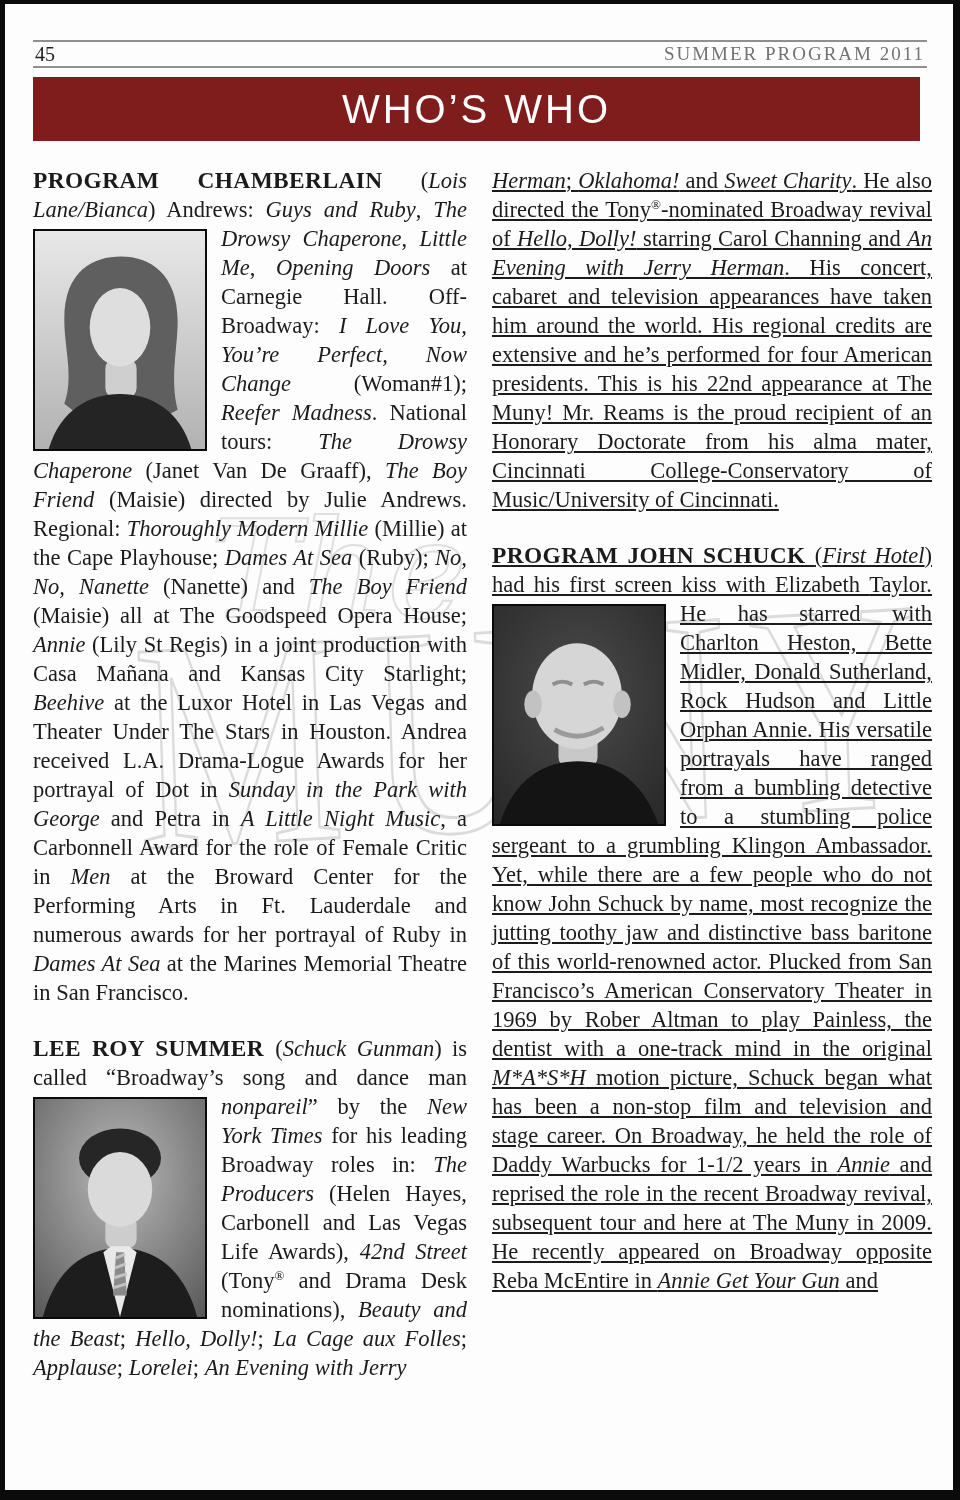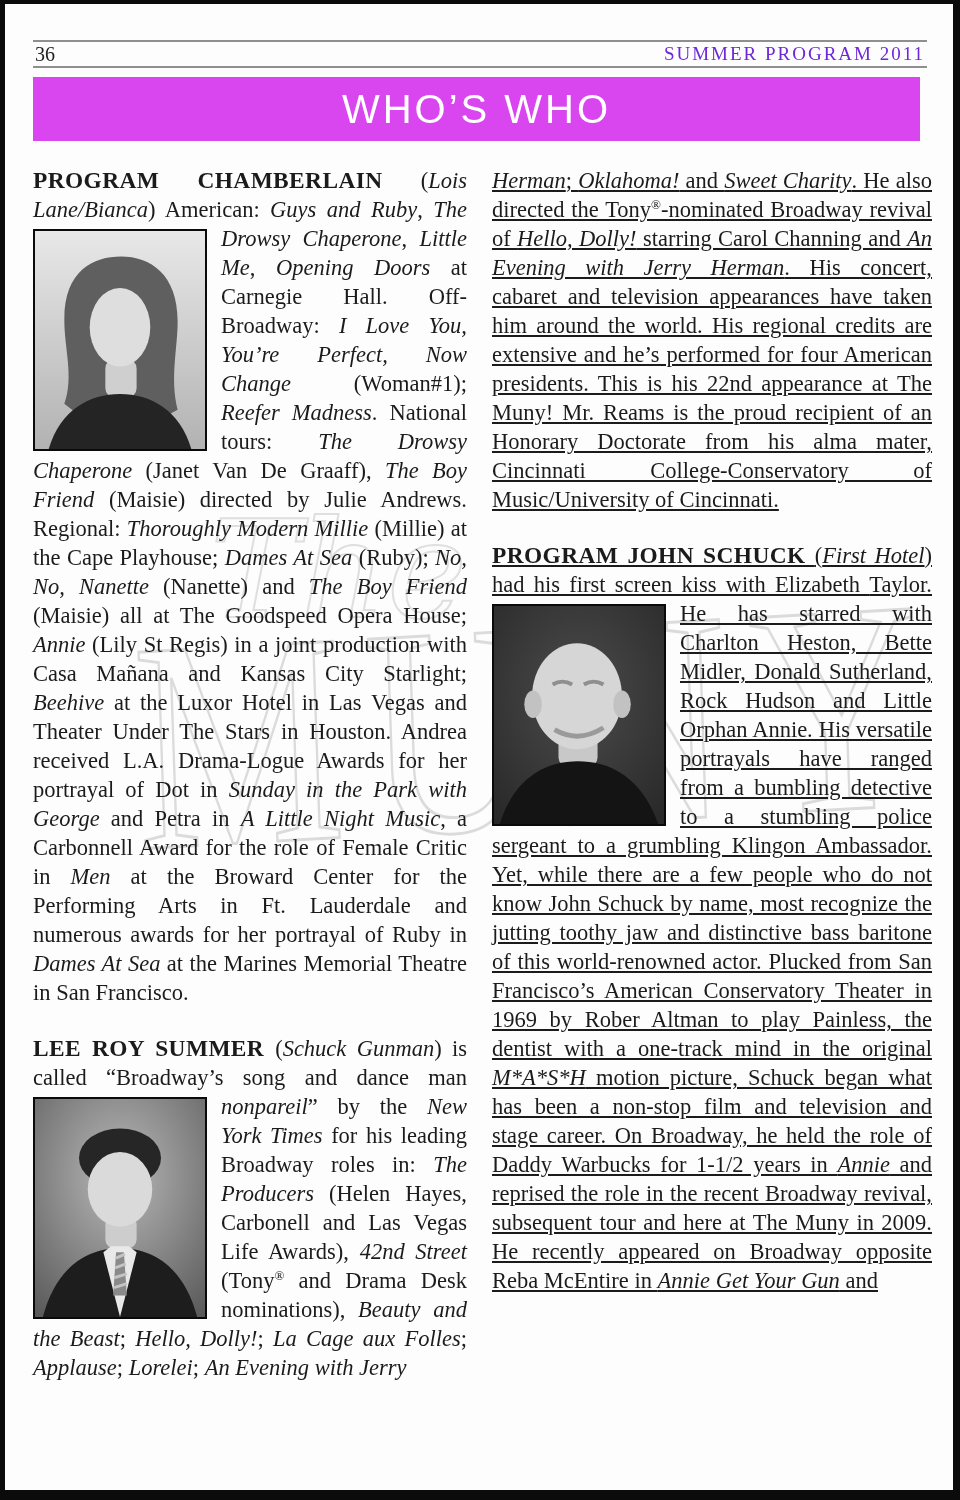--- a/index.html
+++ b/index.html
@@ -15,26 +15,26 @@
   .edge-bottom{bottom:0;left:0;right:0;height:10px;}
 
   
   .header{position:absolute;left:33px;right:33px;top:40px;z-index:2;}
   .rule{height:2px;background:#8f8f8f;}
   .header-row{
     display:flex;justify-content:space-between;align-items:center;
     height:22px;padding:1px 2px;
   }
   .page-number{font-size:20px;color:#222;}
-  .issue-title{font-size:19px;letter-spacing:2px;color:#6d28d9;}
+  .issue-title{font-size:19px;letter-spacing:2px;color:#737373;}
 
   
   .banner{
     position:absolute;left:33px;right:40px;top:77px;height:64px;z-index:2;
-    background:#d946ef;display:flex;align-items:center;justify-content:center;
+    background:#7f1d1d;display:flex;align-items:center;justify-content:center;
   }
   .banner-title{
     font-family:"Liberation Sans",sans-serif;color:#ffffff;
     font-size:40px;letter-spacing:3px;font-weight:400;
   }
 
   
   .watermark{position:absolute;inset:0;z-index:0;overflow:hidden;pointer-events:none;opacity:.9;}
   .wm-the{
     position:absolute;left:210px;top:492px;
@@ -83,33 +83,33 @@
   <div class="edge edge-bottom"></div>
 
   <div class="watermark">
     <span class="wm-the">The</span>
     <span class="wm-muny">MUNY</span>
   </div>
 
   <div class="header">
     <div class="rule"></div>
     <div class="header-row">
-      <span class="page-number">36</span>
+      <span class="page-number">45</span>
       <span class="issue-title">SUMMER PROGRAM 2011</span>
     </div>
     <div class="rule"></div>
   </div>
 
   <div class="banner">
     <span class="banner-title">WHO’S WHO</span>
   </div>
 
   <div class="columns">
     <div class="col">
-      <p class="bio"><span class="seg-b">PROGRAM CHAMBERLAIN </span><span class="seg-r">(</span><span class="seg-i">Lois Lane/Bianca</span><span class="seg-r">) American: </span><span class="seg-i">Guys and Ruby</span><span class="seg-r">, </span><span class="seg-i">The </span>
+      <p class="bio"><span class="seg-b">PROGRAM CHAMBERLAIN </span><span class="seg-r">(</span><span class="seg-i">Lois Lane/Bianca</span><span class="seg-r">) Andrews: </span><span class="seg-i">Guys and Ruby</span><span class="seg-r">, </span><span class="seg-i">The </span>
   <span class="bio-photo">
             <svg viewBox="0 0 174 222" preserveAspectRatio="none">
     <defs>
                 <linearGradient id="gA" x1="0" y1="0" x2="0" y2="1">
       <stop offset="0" stop-color="#e8e8e8"></stop>
                   <stop offset="1" stop-color="#b2b2b2"></stop>
     </linearGradient>
               </defs>
     <rect width="174" height="222" fill="url(#gA)"></rect>
     <ellipse cx="88" cy="96" rx="56" ry="68" fill="#6d6d6d"></ellipse>

